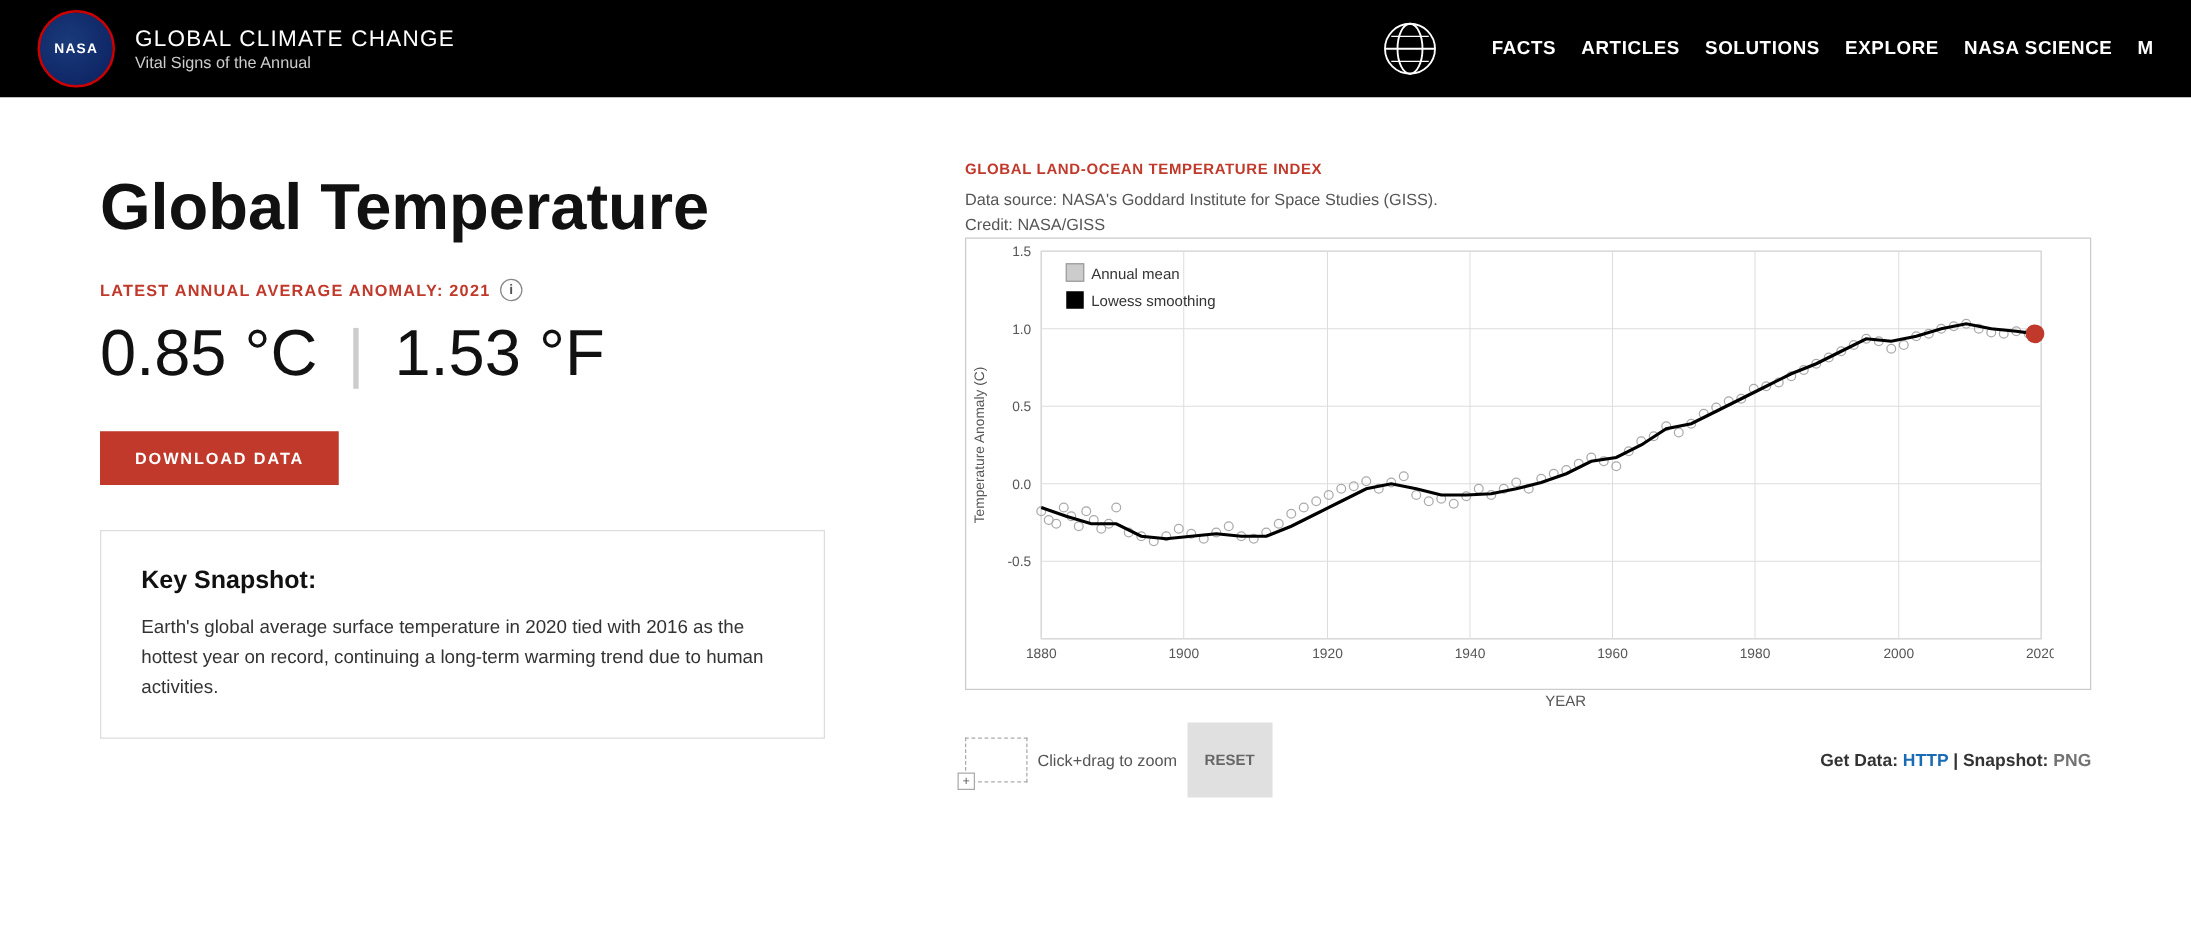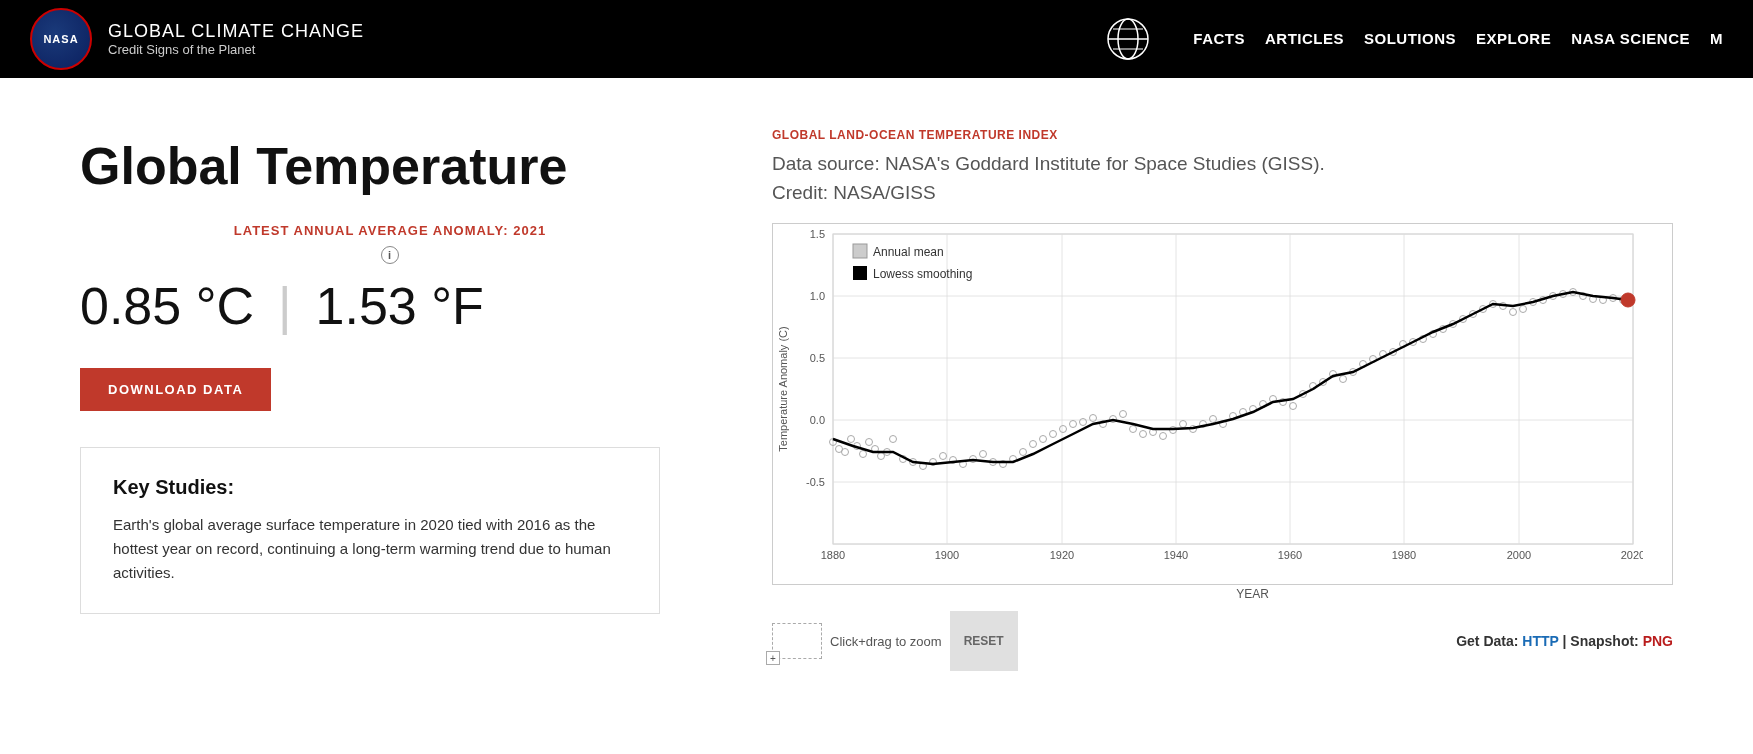--- a/index.html
+++ b/index.html
@@ -96,21 +96,20 @@
     }
     .anomaly-label {
       font-size: 13px;
       font-weight: 700;
       color: #c0392b;
       letter-spacing: 1px;
       margin-bottom: 12px;
       display: flex;
       align-items: center;
       gap: 8px;
-      flex-direction: column;
     }
     .info-icon {
       width: 18px;
       height: 18px;
       border-radius: 50%;
       border: 1px solid #888;
       display: inline-flex;
       align-items: center;
       justify-content: center;
       font-size: 11px;
@@ -167,24 +166,24 @@
       padding-top: 10px;
     }
     .chart-title {
       font-size: 12px;
       font-weight: 700;
       color: #c0392b;
       letter-spacing: 0.5px;
       margin-bottom: 8px;
     }
     .chart-source {
-      font-size: 19px;
+      font-size: 13px;
       color: #555;
       line-height: 1.5;
-      margin-bottom: 16px;
+      margin-bottom: 1px;
     }
     .chart-container {
       position: relative;
       background: #fff;
       border: 1px solid #ccc;
     }
     .chart-footer {
       display: flex;
       justify-content: space-between;
       align-items: center;
@@ -246,21 +245,21 @@
 </head>
 <body>
 
 <header class="header">
   <div class="header-left">
     <div class="nasa-logo">
       <span class="nasa-logo-text">NASA</span>
     </div>
     <div class="header-title">
       <span class="header-title-main">GLOBAL CLIMATE CHANGE</span>
-      <span class="header-title-sub">Credit Signs of the Planet</span>
+      <span class="header-title-sub">Vital Signs of the Annual</span>
     </div>
   </div>
   <nav class="header-nav">
 
     <svg class="globe-icon" viewBox="0 0 50 50" fill="none" xmlns="http://www.w3.org/2000/svg">
       <circle cx="25" cy="25" r="20" stroke="white" stroke-width="1.5" fill="none"></circle>
       <ellipse cx="25" cy="25" rx="10" ry="20" stroke="white" stroke-width="1.5" fill="none"></ellipse>
       <line x1="5" y1="25" x2="45" y2="25" stroke="white" stroke-width="1.5"></line>
       <line x1="10" y1="15" x2="40" y2="15" stroke="white" stroke-width="1"></line>
       <line x1="10" y1="35" x2="40" y2="35" stroke="white" stroke-width="1"></line>
@@ -288,21 +287,21 @@
 
     <div class="temperature-values">
       <span>0.85 °C</span>
       <span class="temp-divider">|</span>
       <span>1.53 °F</span>
     </div>
 
     <button class="download-btn">DOWNLOAD DATA</button>
 
     <div class="key-takeaway-box">
-      <h3 class="key-takeaway-title">Key Studies:</h3>
+      <h3 class="key-takeaway-title">Key Snapshot:</h3>
       <p class="key-takeaway-text">Earth's global average surface temperature in 2020 tied with 2016 as the hottest year on record, continuing a long-term warming trend due to human activities.</p>
     </div>
   </div>
 
   <div class="right-panel">
     <div class="chart-title">GLOBAL LAND-OCEAN TEMPERATURE INDEX</div>
     <div class="chart-source">
       <span>Data source: NASA's Goddard Institute for Space Studies (GISS).</span><br>
       <span>Credit: NASA/GISS</span>
     </div>
@@ -456,18 +455,18 @@
           <div class="zoom-plus">+</div>
         </div>
         <span class="zoom-label">Click+drag to zoom</span>
         <button class="reset-btn">RESET</button>
       </div>
       <div class="get-data">
         <span>Get Data:</span>
         <a href="#" style="color:#1a6bb5;">HTTP</a>
         <span>|</span>
         <span>Snapshot:</span>
-        <a href="#" style="color:#b91c1c;">PNG</a>
+        <a href="#" style="color:#737373;">PNG</a>
       </div>
     </div>
   </div>
 
 </div>
 
 </body></html>

